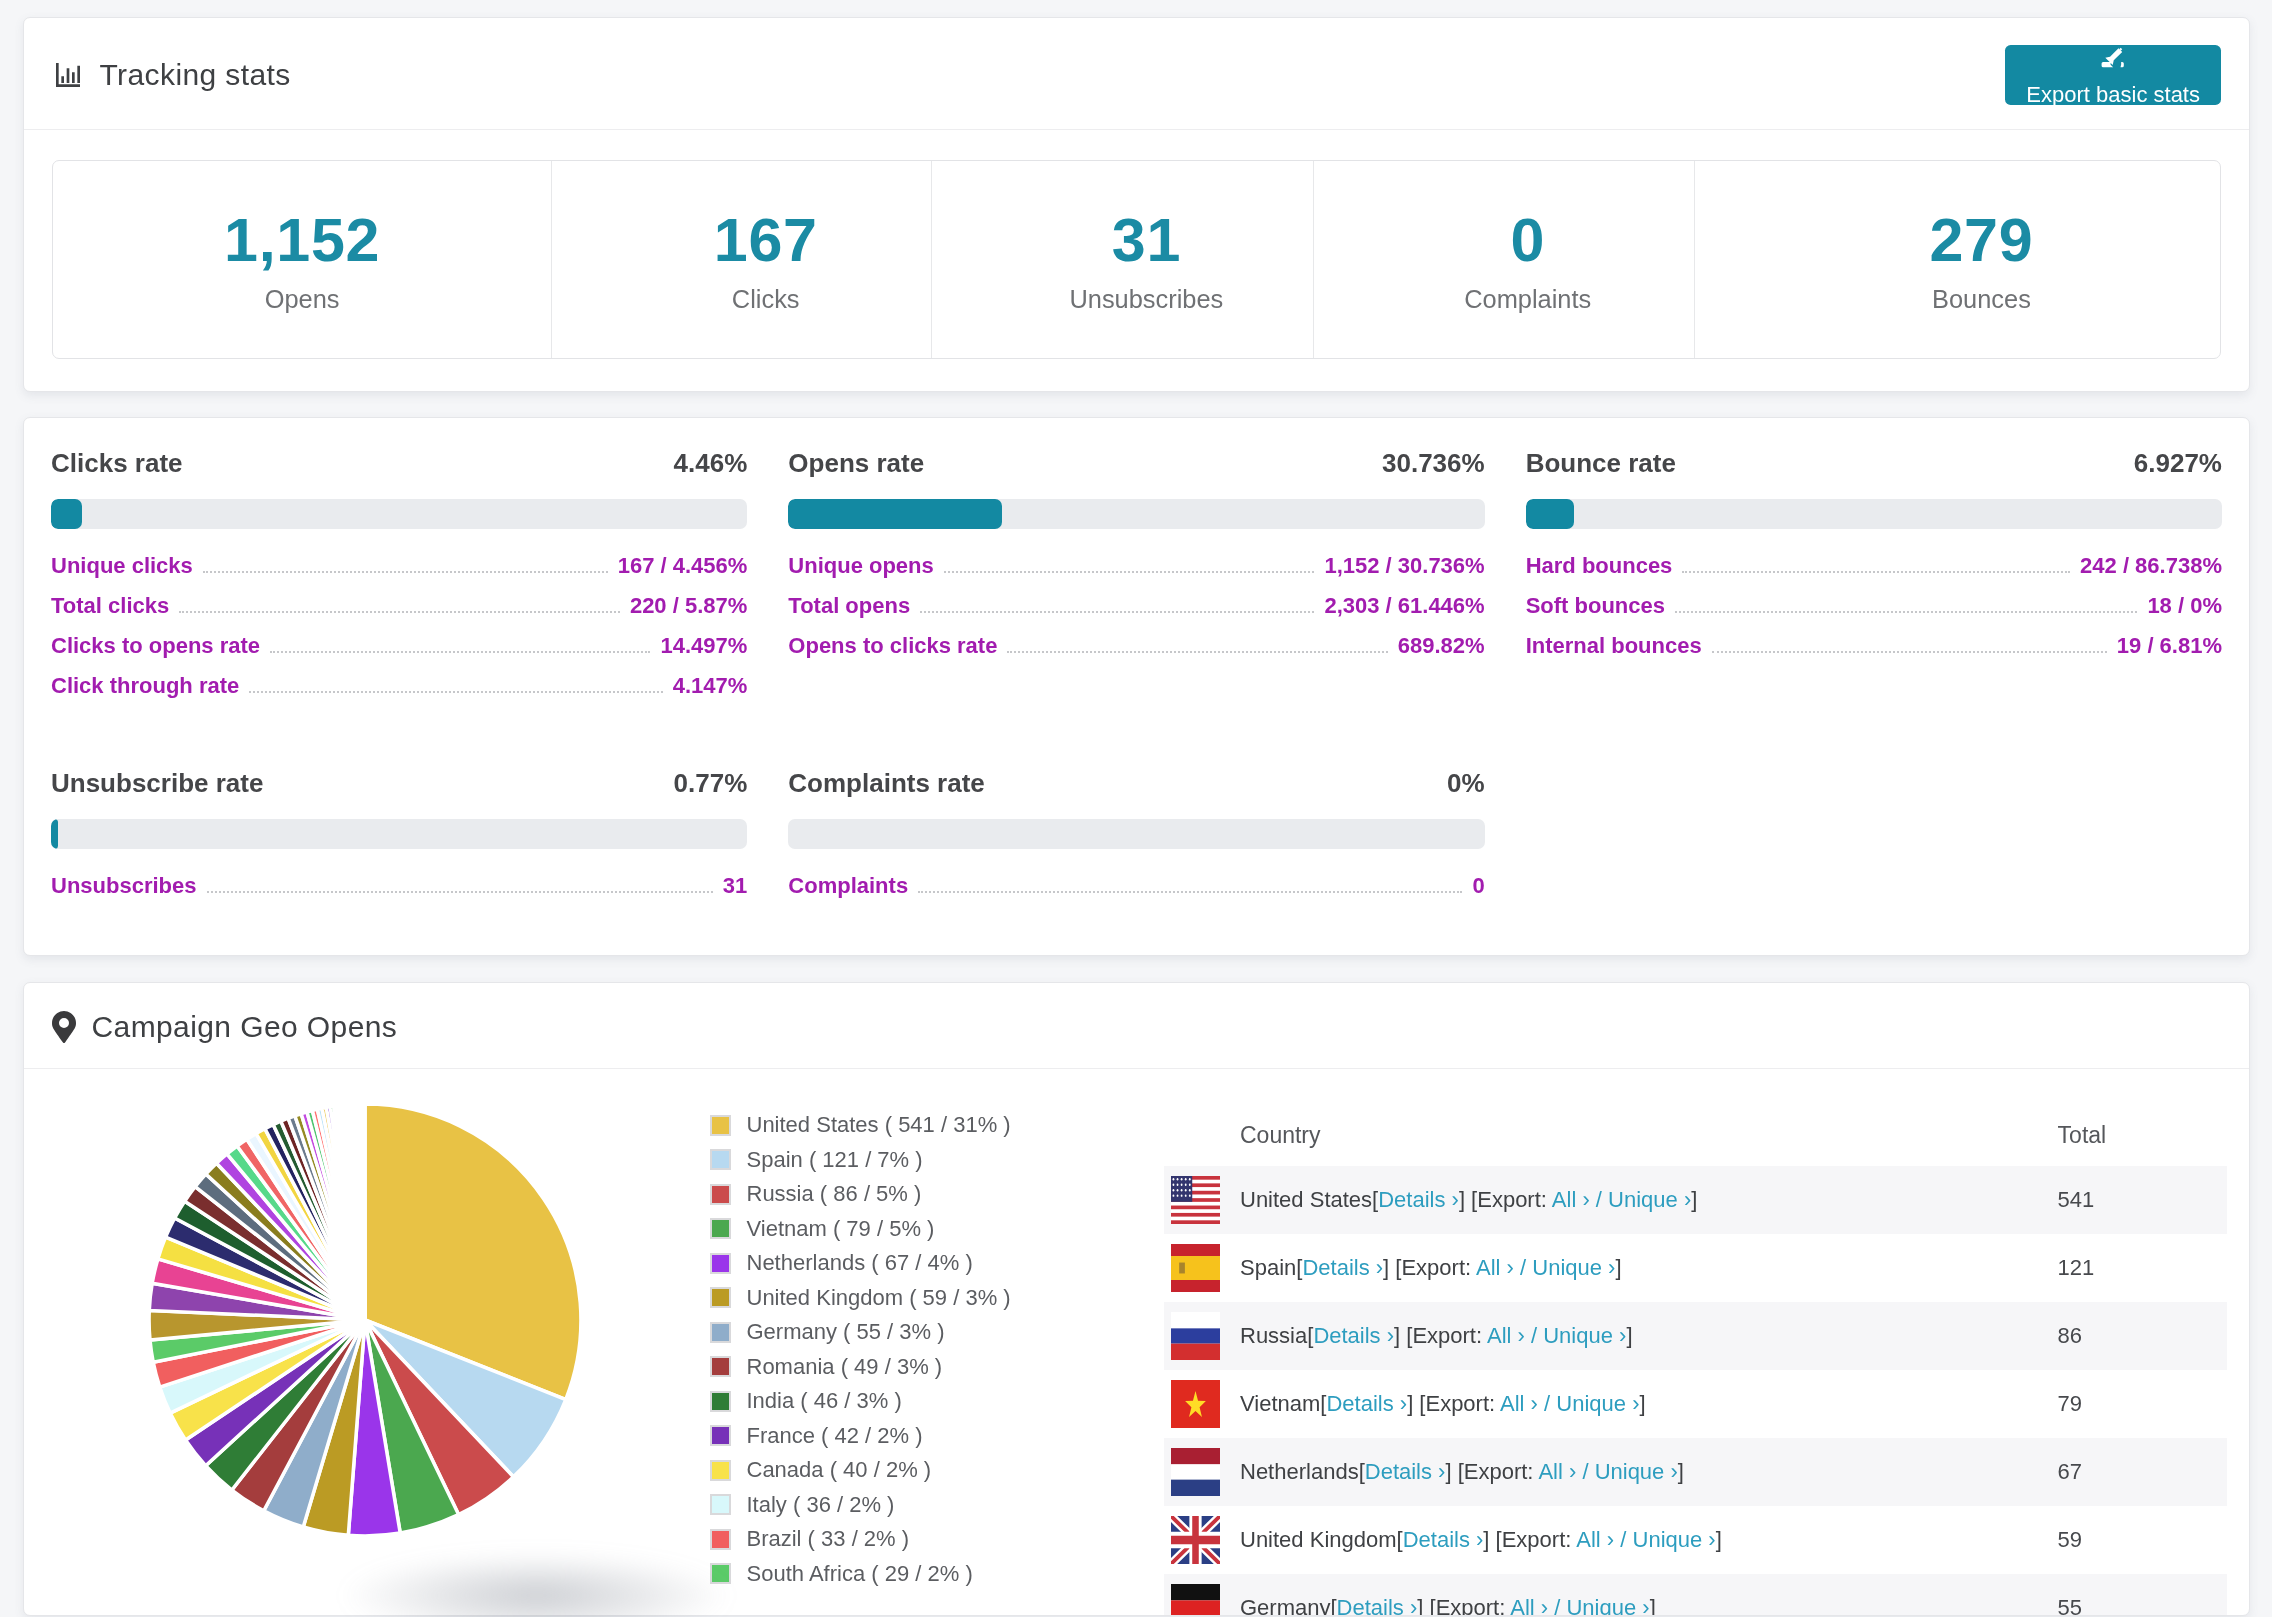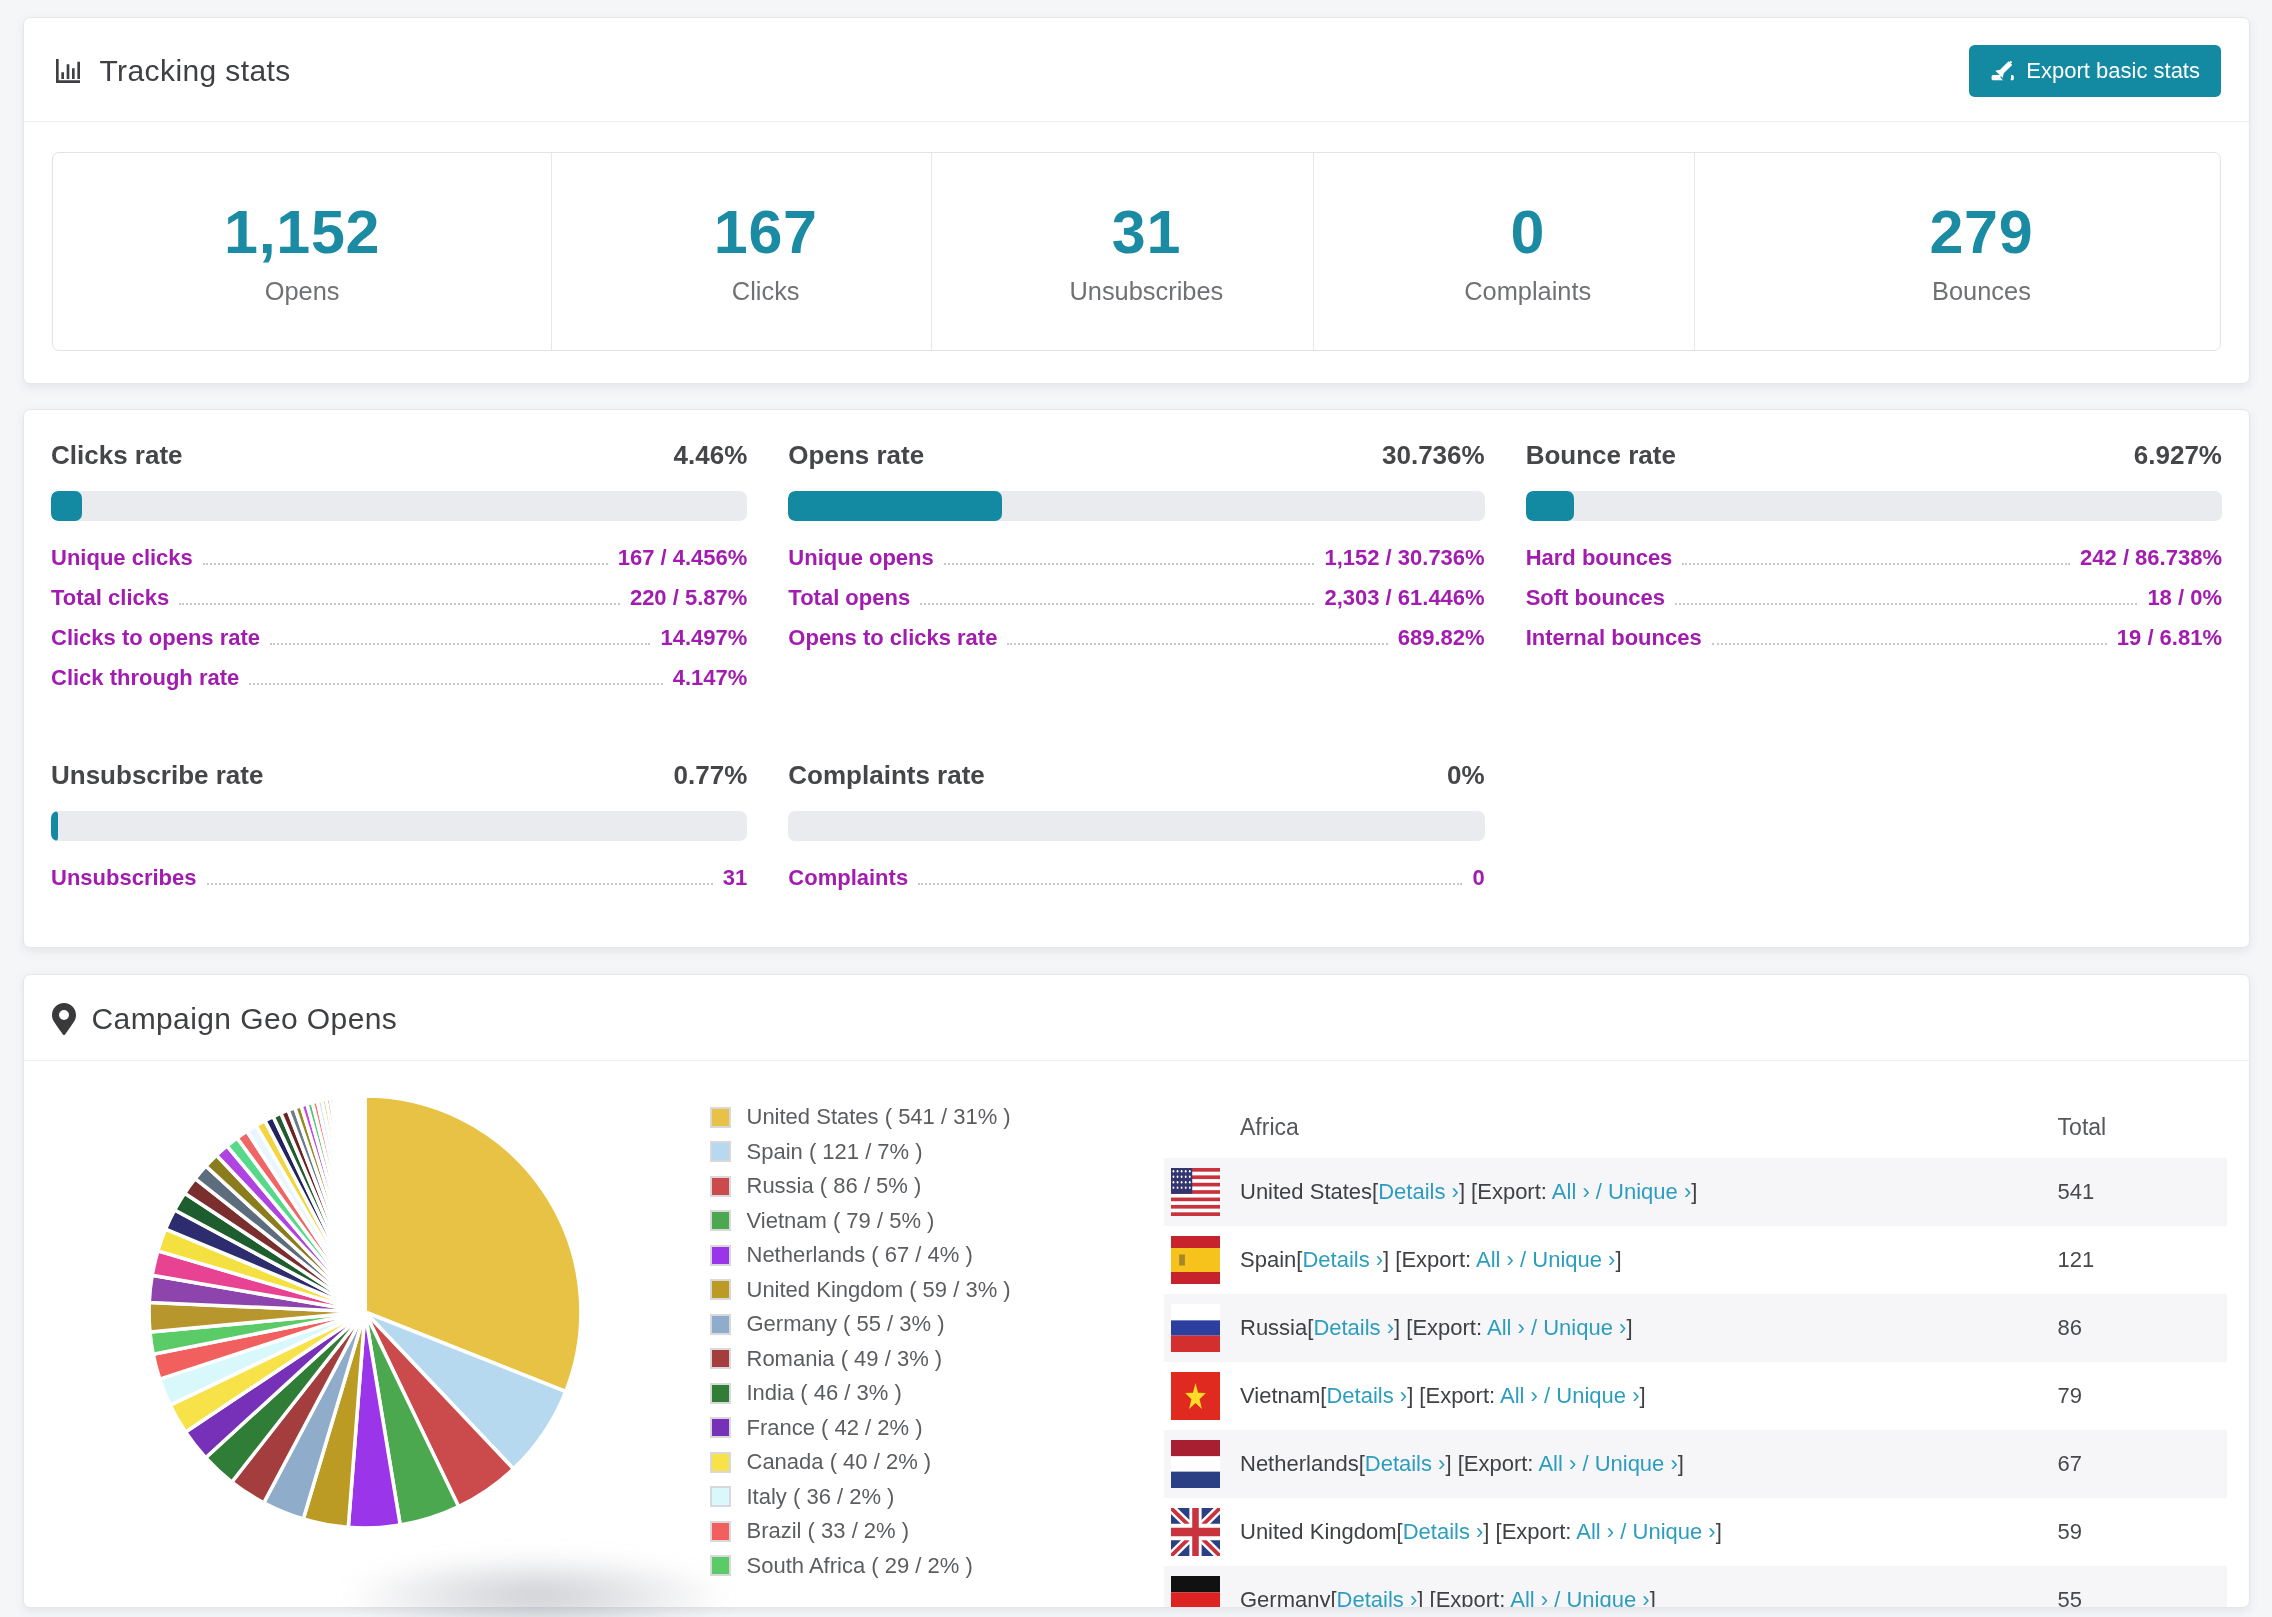--- a/index.html
+++ b/index.html
@@ -23,22 +23,22 @@
     display:flex; align-items:center;
     padding:27px 28px 24px 28px;
     border-bottom:1.4px solid #ededef;
   }
   .card-title { font-size:30px; color:#3e4043; letter-spacing:0.4px; display:flex; align-items:center; gap:15.5px; }
   .hicon { display:inline-flex; align-items:center; }
   .spacer { flex:1; }
   .btn-export {
     background:#1389a2; color:#fff; border:none; cursor:pointer;
     font-size:22px; font-family:inherit;
-    padding:0 21px; height:52px; border-radius:5.6px;
-    display:flex; align-items:center; gap:11.3px;
+    padding:0 21px; height:60px; border-radius:5.6px;
+    display:flex; align-items:center; gap:11.3px;flex-direction:column;
   }
   .stats-strip {
     margin:30px 28px 32px 28px;
     border:1.4px solid #e2e3e6; border-radius:7px;
     display:flex; height:199px;gap:48px;
   }
   .stat-cell {
     display:flex; flex-direction:column; align-items:center; justify-content:center;
     border-right:1.4px solid #e7e8ea;
   }
@@ -395,21 +395,21 @@
             <span class="swatch" style="background: rgb(241, 95, 95);"></span>
             <span class="legend-text">Brazil ( 33 / 2% )</span>
           </li>
           <li>
             <span class="swatch" style="background: rgb(91, 203, 104);"></span>
             <span class="legend-text">South Africa ( 29 / 2% )</span>
           </li>
         </ul>
       <div class="geo-table">
         <div class="geo-thead">
-          <span class="geo-th-country">Africa</span>
+          <span class="geo-th-country">Country</span>
           <span class="geo-th-total">Total</span>
         </div>
         <div id="geo-rows">
             <div class="geo-row odd">
               <span class="geo-country-cell">
                 <span class="flag">
                   <svg viewBox="0 0 60 44" preserveAspectRatio="none">
                     <rect width="60" height="44" fill="#fff"></rect>
                     <rect y="0" width="60" height="3.3846153846153846" fill="#c8333d"></rect>
                     <rect y="6.769230769230769" width="60" height="3.3846153846153846" fill="#c8333d"></rect>

